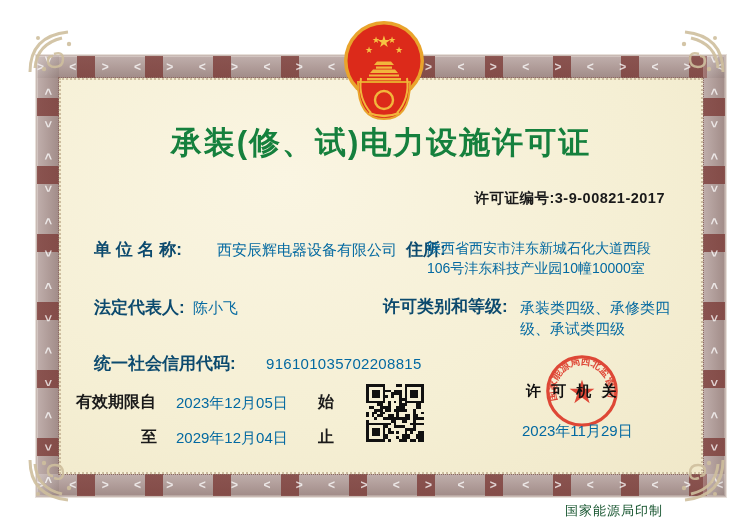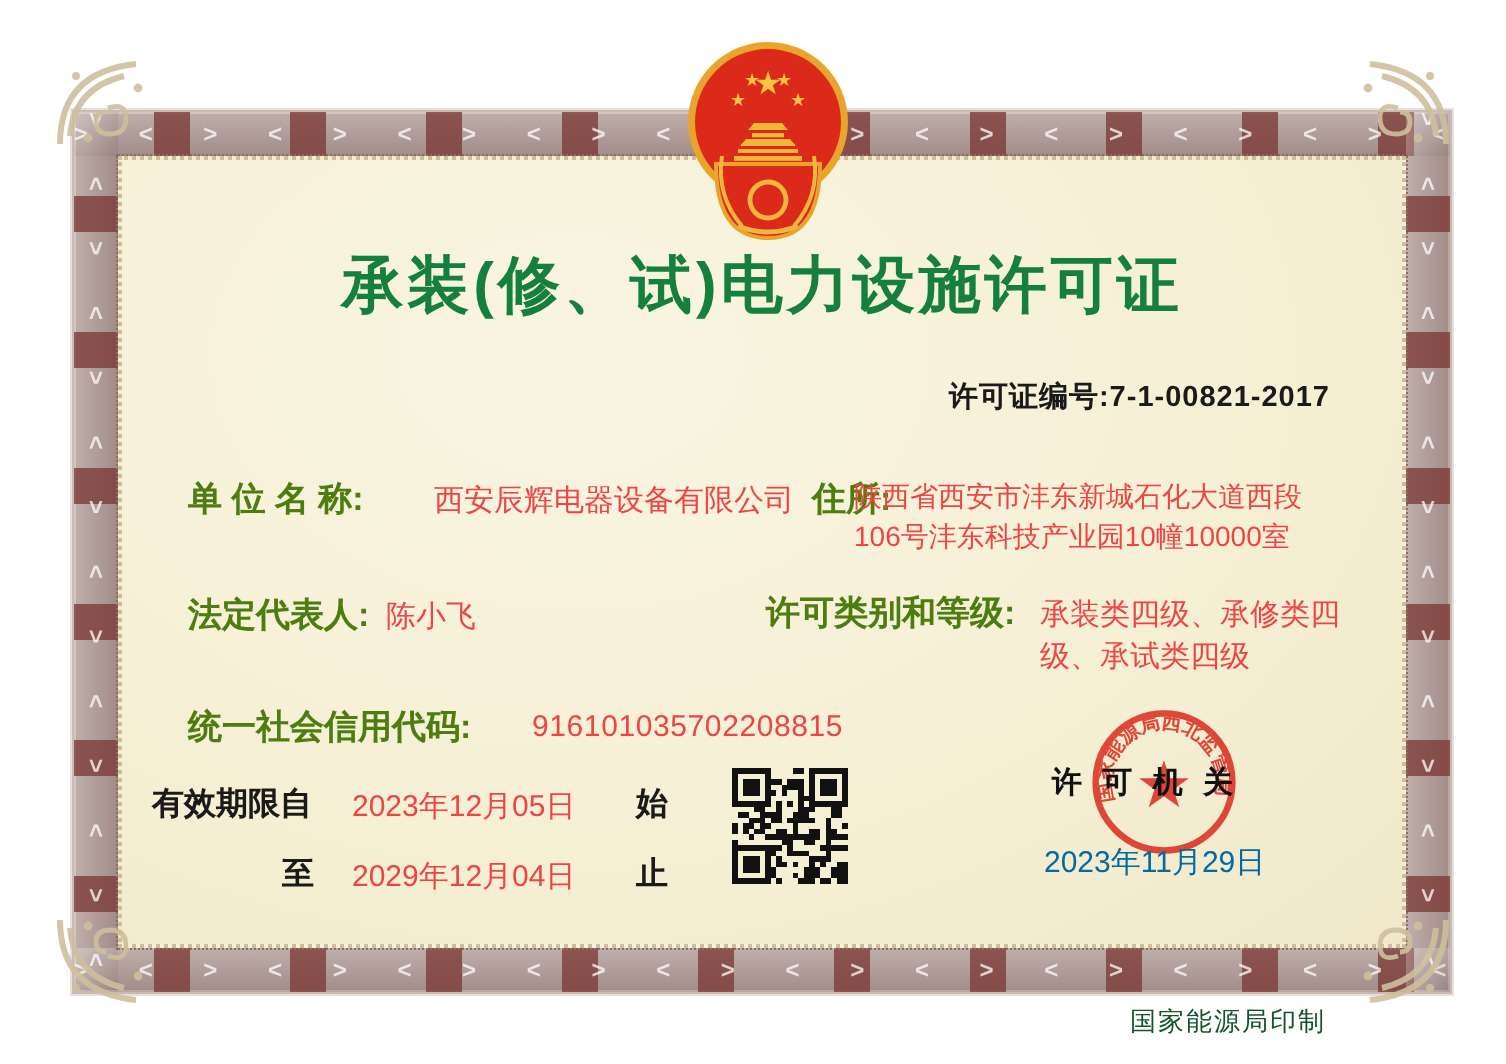--- a/index.html
+++ b/index.html
@@ -54,22 +54,22 @@
   
   .emblem{left:341px;top:20px;width:86px;height:102px;}
 
   
   .title{
     left:36px;top:122px;width:690px;text-align:center;
     font-size:31px;font-weight:bold;letter-spacing:2px;color:#15803d;
   }
   .license-no{top:189px;right:88px;font-size:14.5px;font-weight:600;letter-spacing:.5px;}
 
-  .flabel{font-weight:bold;font-size:17px;color:#4d7c0f;}
-  .fvalue{font-size:15px;color:#ef4444;}
+  .flabel{font-weight:bold;font-size:17px;color:#0c4a6e;}
+  .fvalue{font-size:15px;color:#0369a1;}
 
   .company-label{left:94px;top:238px;}
   .company-value{left:217px;top:241px;}
   .address-label{left:406px;top:238px;text-align:right;}
   .address-value{left:427px;top:239px;width:246px;font-size:14px;line-height:19.5px;}
 
   .rep-label{left:94px;top:296px;}
   .rep-value{left:193px;top:299px;}
   .cat-label{left:383px;top:295px;}
   .cat-value{left:520px;top:297px;width:162px;line-height:21px;}
@@ -187,21 +187,21 @@
       <rect x="35" y="46.5" width="16" height="2.2"></rect>
       <polygon points="29,53 57,53 54,49.5 32,49.5"></polygon>
       <rect x="28" y="54.5" width="30" height="2"></rect>
       <rect x="26" y="58" width="34" height="2.4"></rect>
     </g>
   </svg>
 </div>
 
 <div class="abs title">承装(修、试)电力设施许可证</div>
 
-<div class="abs license-no"><span>许可证编号:</span><span>7-1-00821-2017</span></div>
+<div class="abs license-no"><span>许可证编号:</span><span>3-9-00821-2017</span></div>
 
 <div class="abs flabel company-label">单 位 名 称:</div>
 <div class="abs fvalue company-value">西安辰辉电器设备有限公司</div>
 
 <div class="abs flabel address-label">住所:</div>
 <div class="abs fvalue address-value">陕西省西安市沣东新城石化大道西段106号沣东科技产业园10幢10000室</div>
 
 <div class="abs flabel rep-label">法定代表人:</div>
 <div class="abs fvalue rep-value">陈小飞</div>
 

